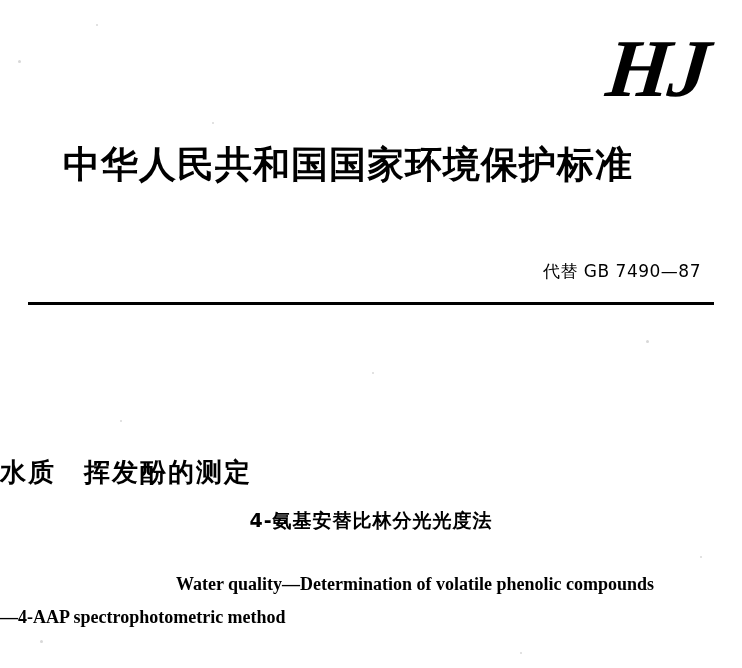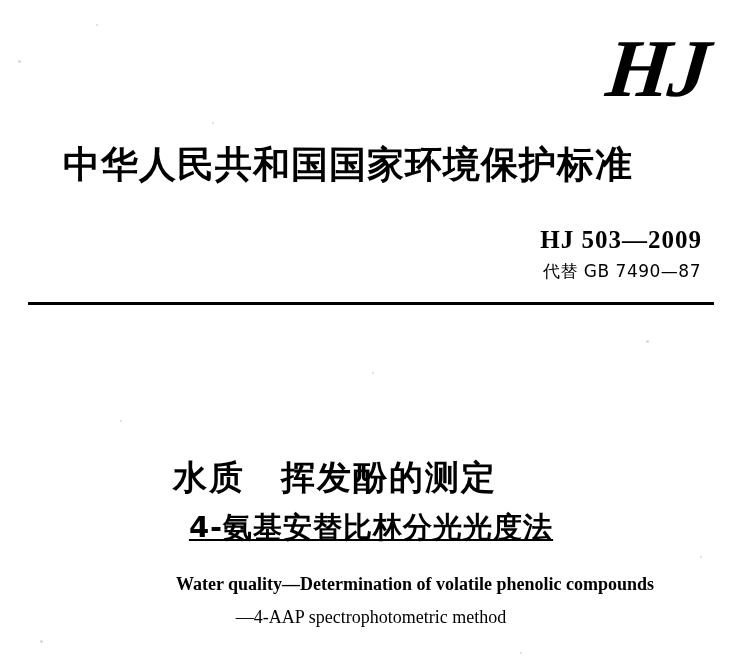--- a/index.html
+++ b/index.html
@@ -80,57 +80,55 @@
     width: 686px;
     height: 3px;
     background: #000000;
   }
 
   .doc-title-cn1 {
     position: absolute;
     top: 455px;
     left: 0;
     width: 670px;
-    text-align: center;
+    text-align: left;
     font-family: "DejaVu Sans", sans-serif;
     font-weight: bold;
-    font-size: 34px;
+    font-size: 26px;
     letter-spacing: 2px;
   }
   .doc-title-cn2 {
     position: absolute;
     top: 508px;
     left: 0;
     width: 742px;
     text-align: center;
     font-family: "DejaVu Sans", sans-serif;
     font-weight: bold;
-    font-size: 29px;
+    font-size: 19px;
     letter-spacing: 1px;
-    text-decoration: underline;
   }
   .doc-title-en1 {
     position: absolute;
     top: 574px;
     left: 0;
     width: 742px;
     text-align: center;
     font-family: "Liberation Serif", serif;
     font-weight: bold;
     font-size: 18px;
     margin-left: 44px;
   }
   .doc-title-en2 {
     position: absolute;
     top: 607px;
     left: 0;
     width: 742px;
-    text-align: center;
     font-family: "Liberation Serif", serif;
-    font-weight: normal;
+    font-weight: bold;
     font-size: 18px;
   }
 </style>
 </head>
 <body>
 
 <div class="page">
 
   <span class="speckle" style="left:18px;  top:60px;  width:3px; height:3px;"></span>
   <span class="speckle" style="left:96px;  top:24px;  width:2px; height:2px;"></span>
@@ -139,21 +137,20 @@
   <span class="speckle" style="left:372px; top:372px; width:2px; height:2px;"></span>
   <span class="speckle" style="left:120px; top:420px; width:2px; height:2px;"></span>
   <span class="speckle" style="left:700px; top:556px; width:2px; height:2px;"></span>
   <span class="speckle" style="left:40px;  top:640px; width:3px; height:3px;"></span>
   <span class="speckle" style="left:520px; top:652px; width:2px; height:2px;"></span>
 
   <div class="hj-logo">HJ</div>
 
   <div class="std-title">中华人民共和国国家环境保护标准</div>
 
-  <div class="std-number">HJ 503—2009</div>
 
   <div class="std-replaces">代替 GB 7490—87</div>
 
   <div class="rule"></div>
 
   <div class="doc-title-cn1">水质　挥发酚的测定</div>
 
   <div class="doc-title-cn2">4-氨基安替比林分光光度法</div>
 
   <div class="doc-title-en1">Water quality—Determination of volatile phenolic compounds</div>

